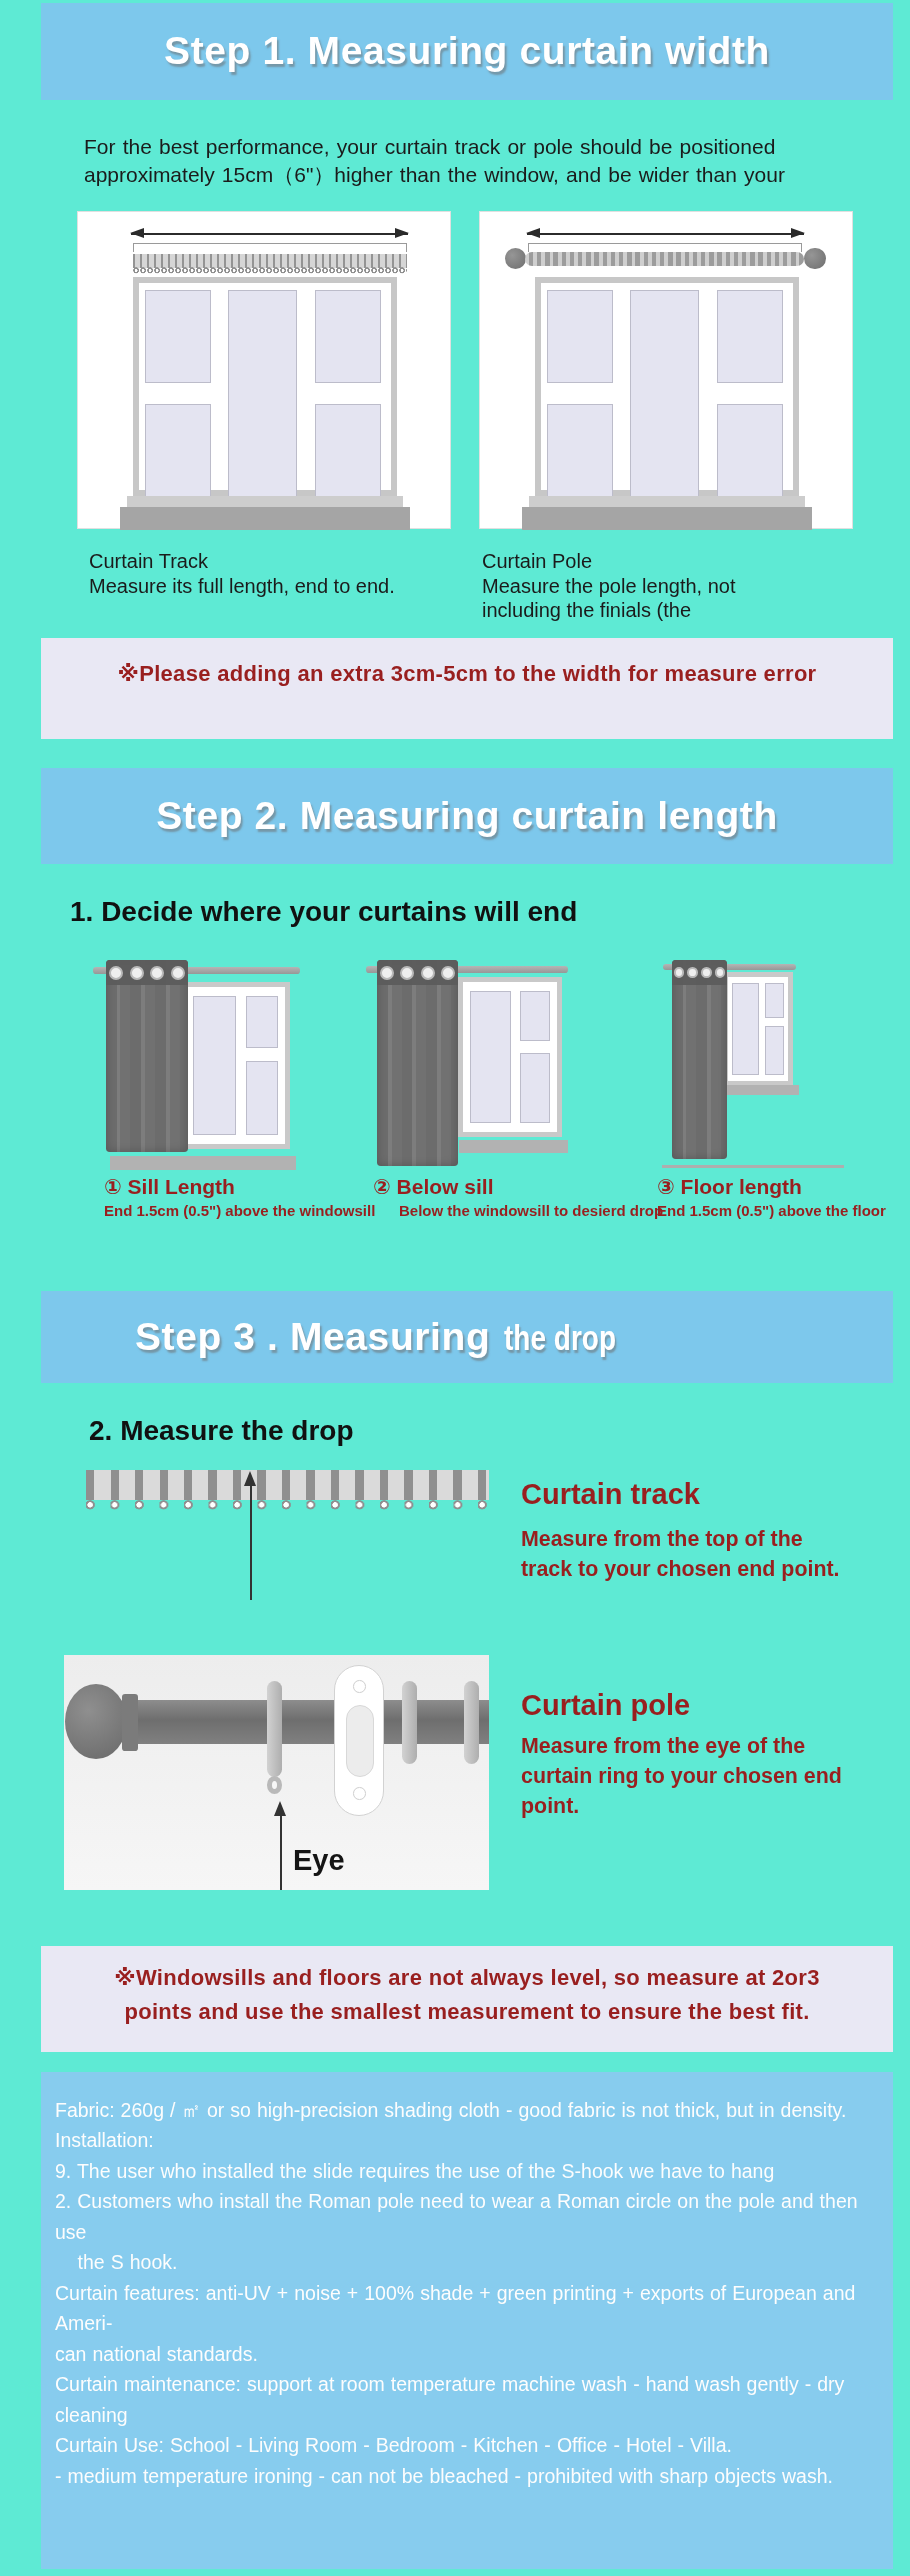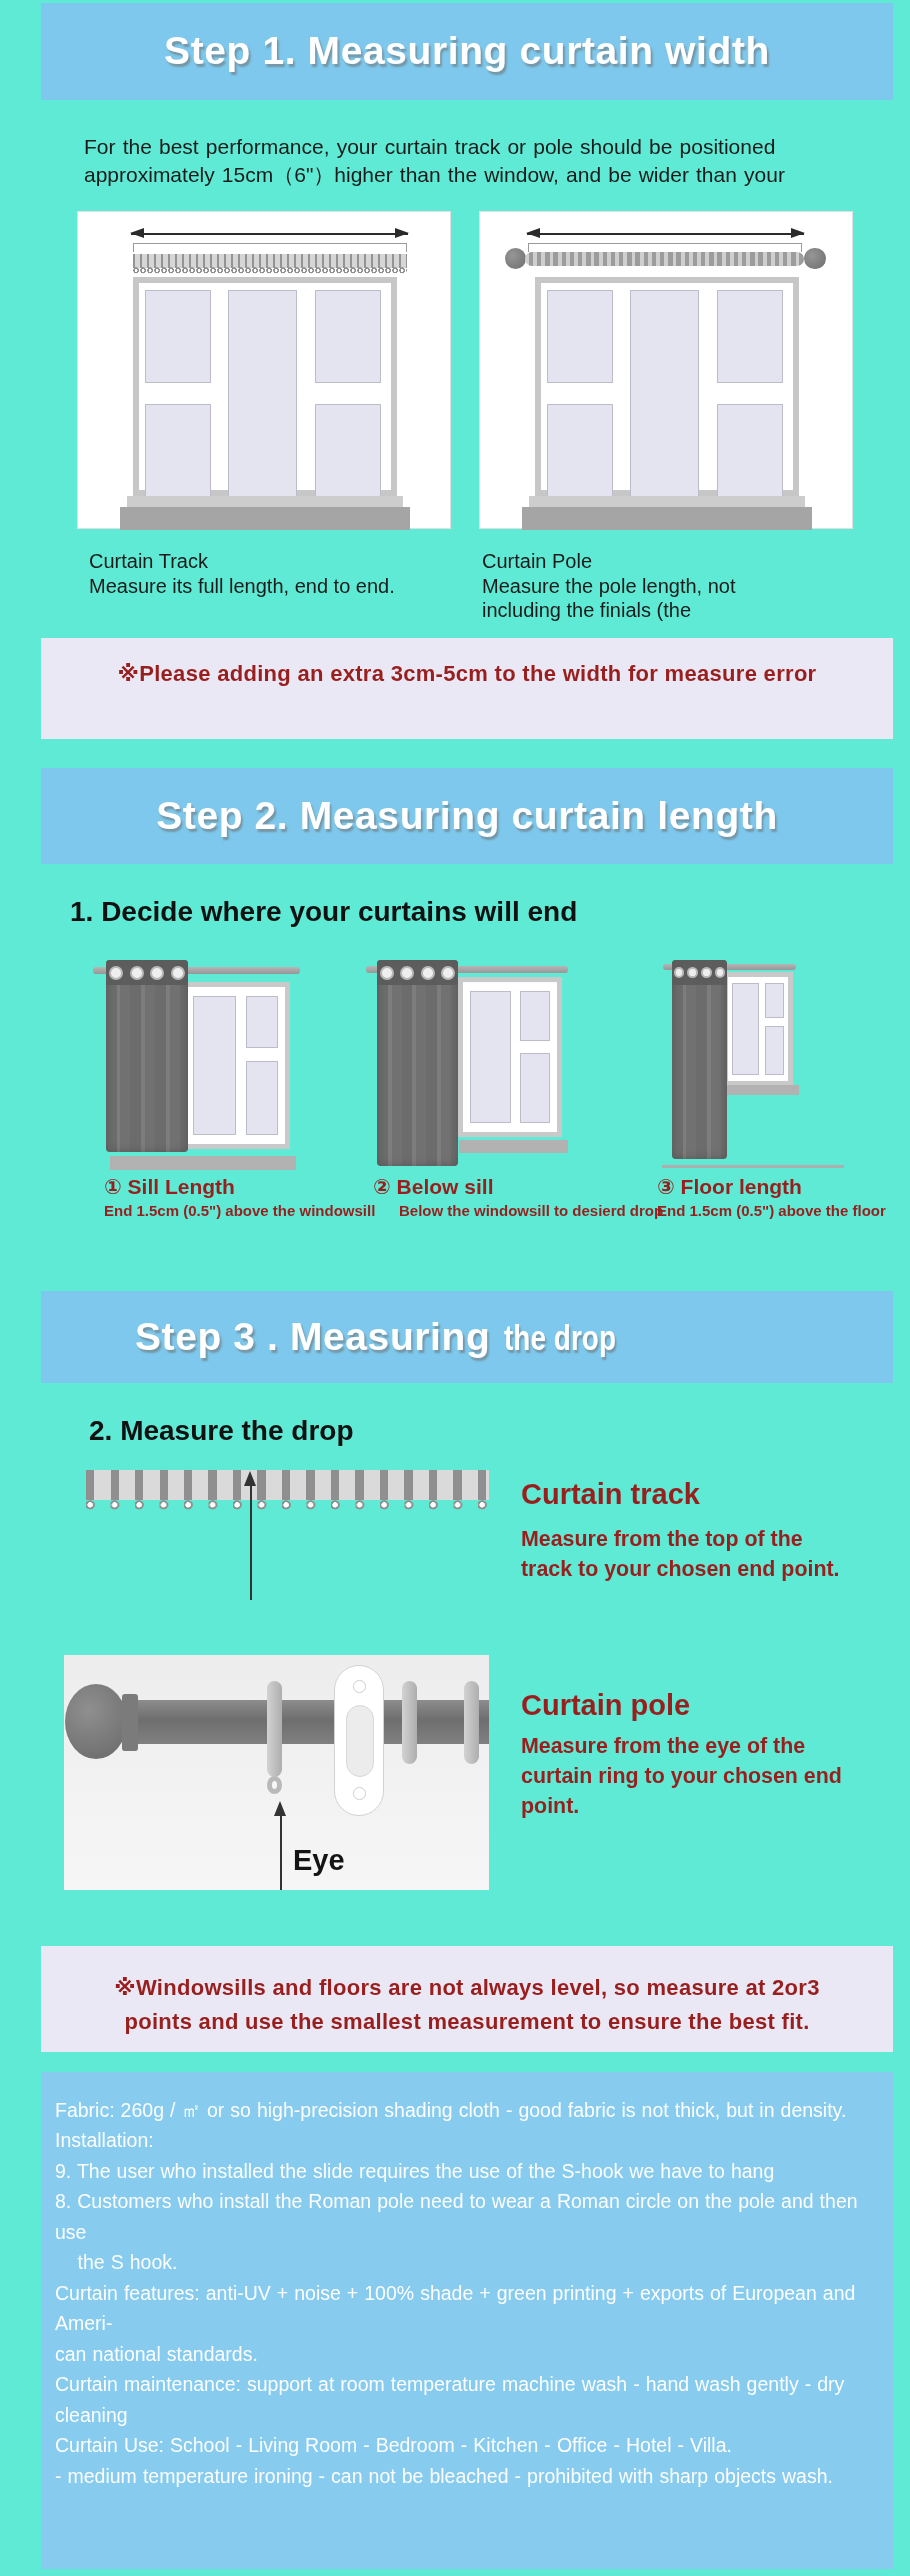--- a/index.html
+++ b/index.html
@@ -27,21 +27,21 @@
   .black-h{font-size:28px;font-weight:bold;color:#111;white-space:nowrap;}
   .red-h{font-size:29px;font-weight:bold;color:var(--red);white-space:nowrap;}
   .red-body{font-size:21.4px;font-weight:bold;color:var(--red);white-space:nowrap;}
   .cap{font-size:20px;color:var(--ink);line-height:24.5px;white-space:nowrap;}
 
   
   .note{position:absolute;left:41px;width:852px;background:var(--note-bg);text-align:center;}
   .note div{font-size:22px;font-weight:bold;color:var(--red);letter-spacing:0.3px;}
   #note1{top:638px;height:101px;padding-top:21.4px;}
   #note1 div{line-height:30px;}
-  #note2{top:1946px;height:106px;padding-top:25px;}
+  #note2{top:1946px;height:106px;padding-top:15px;}
   #note2 div{line-height:34px;}
 
   
   .dbox{position:absolute;top:211px;width:374px;height:318px;background:#fff;border:0.6px solid #e0e0e0;}
   #boxL{left:77px;} #boxR{left:479px;}
   .harrow{position:absolute;height:1.9px;background:#2b2b2b;}
   .harrow::before,.harrow::after{content:'';position:absolute;top:-5px;width:0;height:0;
      border-top:5.7px solid transparent;border-bottom:5.7px solid transparent;}
   .harrow::before{left:-1.3px;border-right:14px solid #2b2b2b;}
   .harrow::after{right:-1.3px;border-left:14px solid #2b2b2b;}
@@ -273,21 +273,21 @@
 
   <div class="note" id="note2">
     <div>※Windowsills and floors are not always level, so measure at 2or3</div>
     <div>points and use the smallest measurement to ensure the best fit.</div>
   </div>
 
   <div class="footer">
     <div>Fabric: 260g / ㎡ or so high-precision shading cloth - good fabric is not thick, but in density.</div>
     <div>Installation:</div>
     <div>9. The user who installed the slide requires the use of the S-hook we have to hang</div>
-    <div>8. Customers who install the Roman pole need to wear a Roman circle on the pole and then use</div>
+    <div>2. Customers who install the Roman pole need to wear a Roman circle on the pole and then use</div>
     <div class="indent">the S hook.</div>
     <div>Curtain features: anti-UV + noise + 100% shade + green printing + exports of European and Ameri-</div>
     <div>can national standards.</div>
     <div>Curtain maintenance: support at room temperature machine wash - hand wash gently - dry cleaning</div>
     <div>Curtain Use: School - Living Room - Bedroom - Kitchen - Office - Hotel - Villa.</div>
     <div>- medium temperature ironing - can not be bleached - prohibited with sharp objects wash.</div>
   </div>
 
 </div>
 

